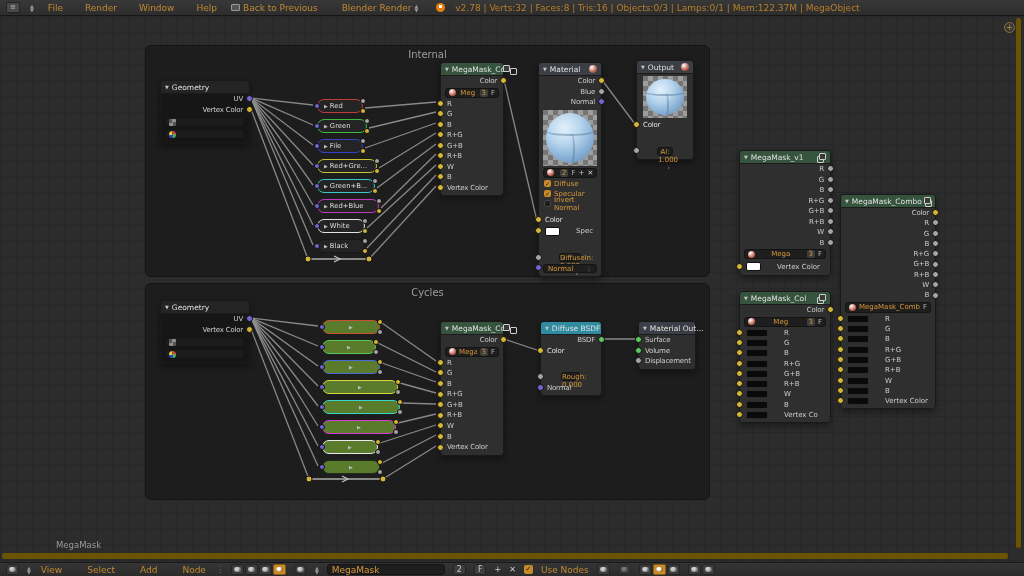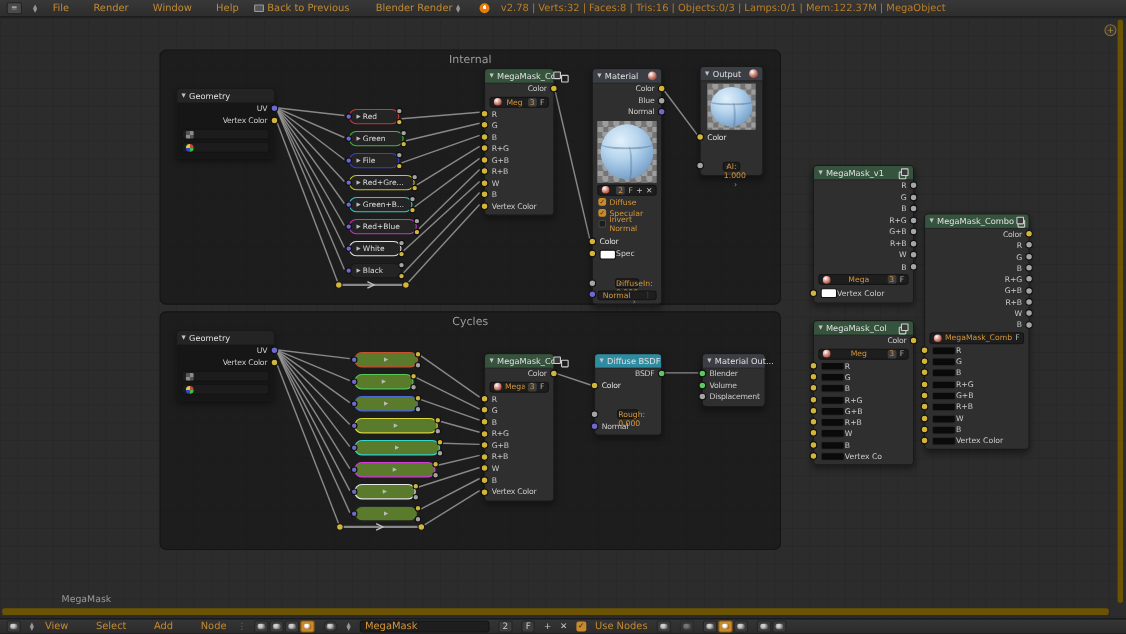--- a/index.html
+++ b/index.html
@@ -96,21 +96,21 @@
   .ball { position:absolute; inset:3px; border-radius:50%;
     background:radial-gradient(circle at 38% 30%, #e2f0fb 0%, #b8d6ee 35%, #88b0d6 65%, #64819f 100%); }
   .ball::before { content:""; position:absolute; left:-2%; right:-2%; top:24%; height:18%;
     border-radius:50%; border-bottom:2px solid #44628866; }
   .ball::after { content:""; position:absolute; top:40%; bottom:-6%; left:44%; width:12%;
     border-radius:50%; border-right:2px solid #44628855; }
 
   .swatch { display:inline-block; width:15px; height:9px; background:#fff; border:1px solid #111;
     border-radius:2px; vertical-align:middle; }
   .swatch.blk { width:22px; height:8px; background:#0a0a0a; border-color:#2c2c2c; }
-  .swrow { display:flex; align-items:center; gap:0; position:relative; padding:0 6px; height:10.3px; }
+  .swrow { display:flex; align-items:center; gap:16px; position:relative; padding:0 6px; height:10.3px; }
 
   
   .maskcol { position:absolute; display:flex; flex-direction:column; gap:6px; align-items:flex-start; }
   .mask { position:relative; height:14px; border-radius:7px; border:1.5px solid #888;
     background:#242424; display:flex; align-items:center; gap:2px; padding:3px 6px;
     font-size:6.8px; color:#dddddd; white-space:nowrap; overflow:visible; }
   .mask .lbl { overflow:hidden; }
   .colltri { font-size:5px; color:#bbb; }
   .msock { position:absolute; width:6px; height:6px; border:1px solid #0f0f0f; border-radius:50%; }
   .msock.ml { left:-4px; top:3px; background:#6f68cf; }
@@ -625,21 +625,21 @@
       <span>Normal</span></div>
   </div>
 
   <div class="node" style="left:638px;top:321px;width:58px;">
     <div class="nh hdr-gray">
       <span class="tri">▼</span>
         <span>Material Out...</span>
     </div>
     <div>
       <div class="row">
-        <span class="sock l s-green"></span><span>Blender</span>
+        <span class="sock l s-green"></span><span>Surface</span>
       </div>
         <div class="row">
         <span class="sock l s-green"></span><span>Volume</span>
       </div>
         <div class="row">
         <span class="sock l s-gray"></span><span>Displacement</span>
       </div>
     </div>
   </div>
 

